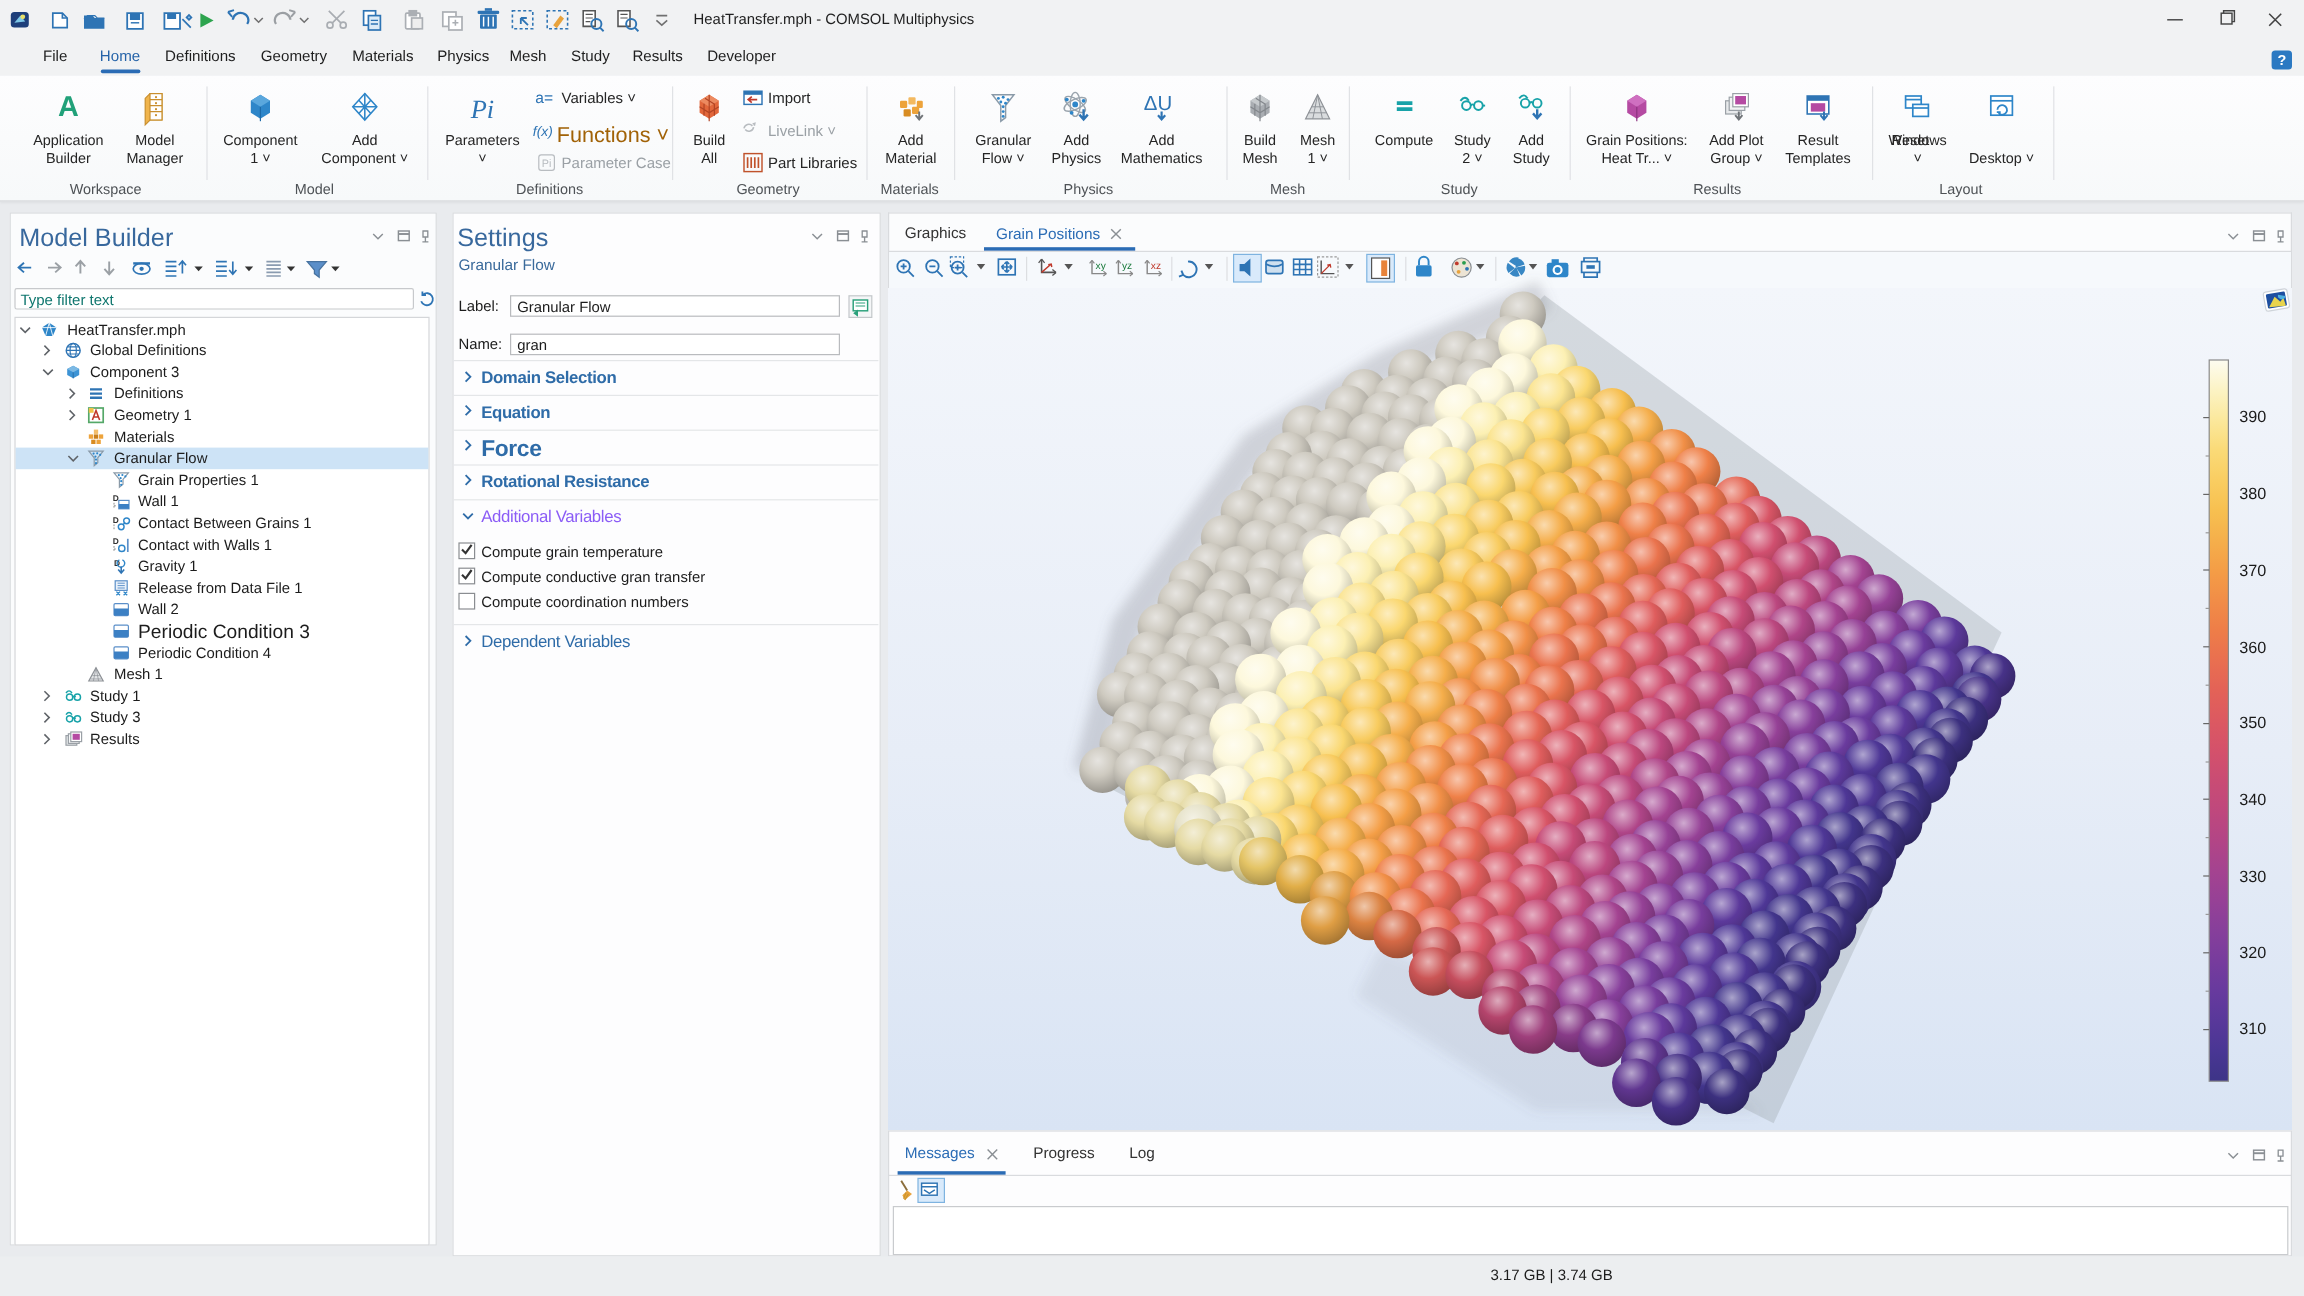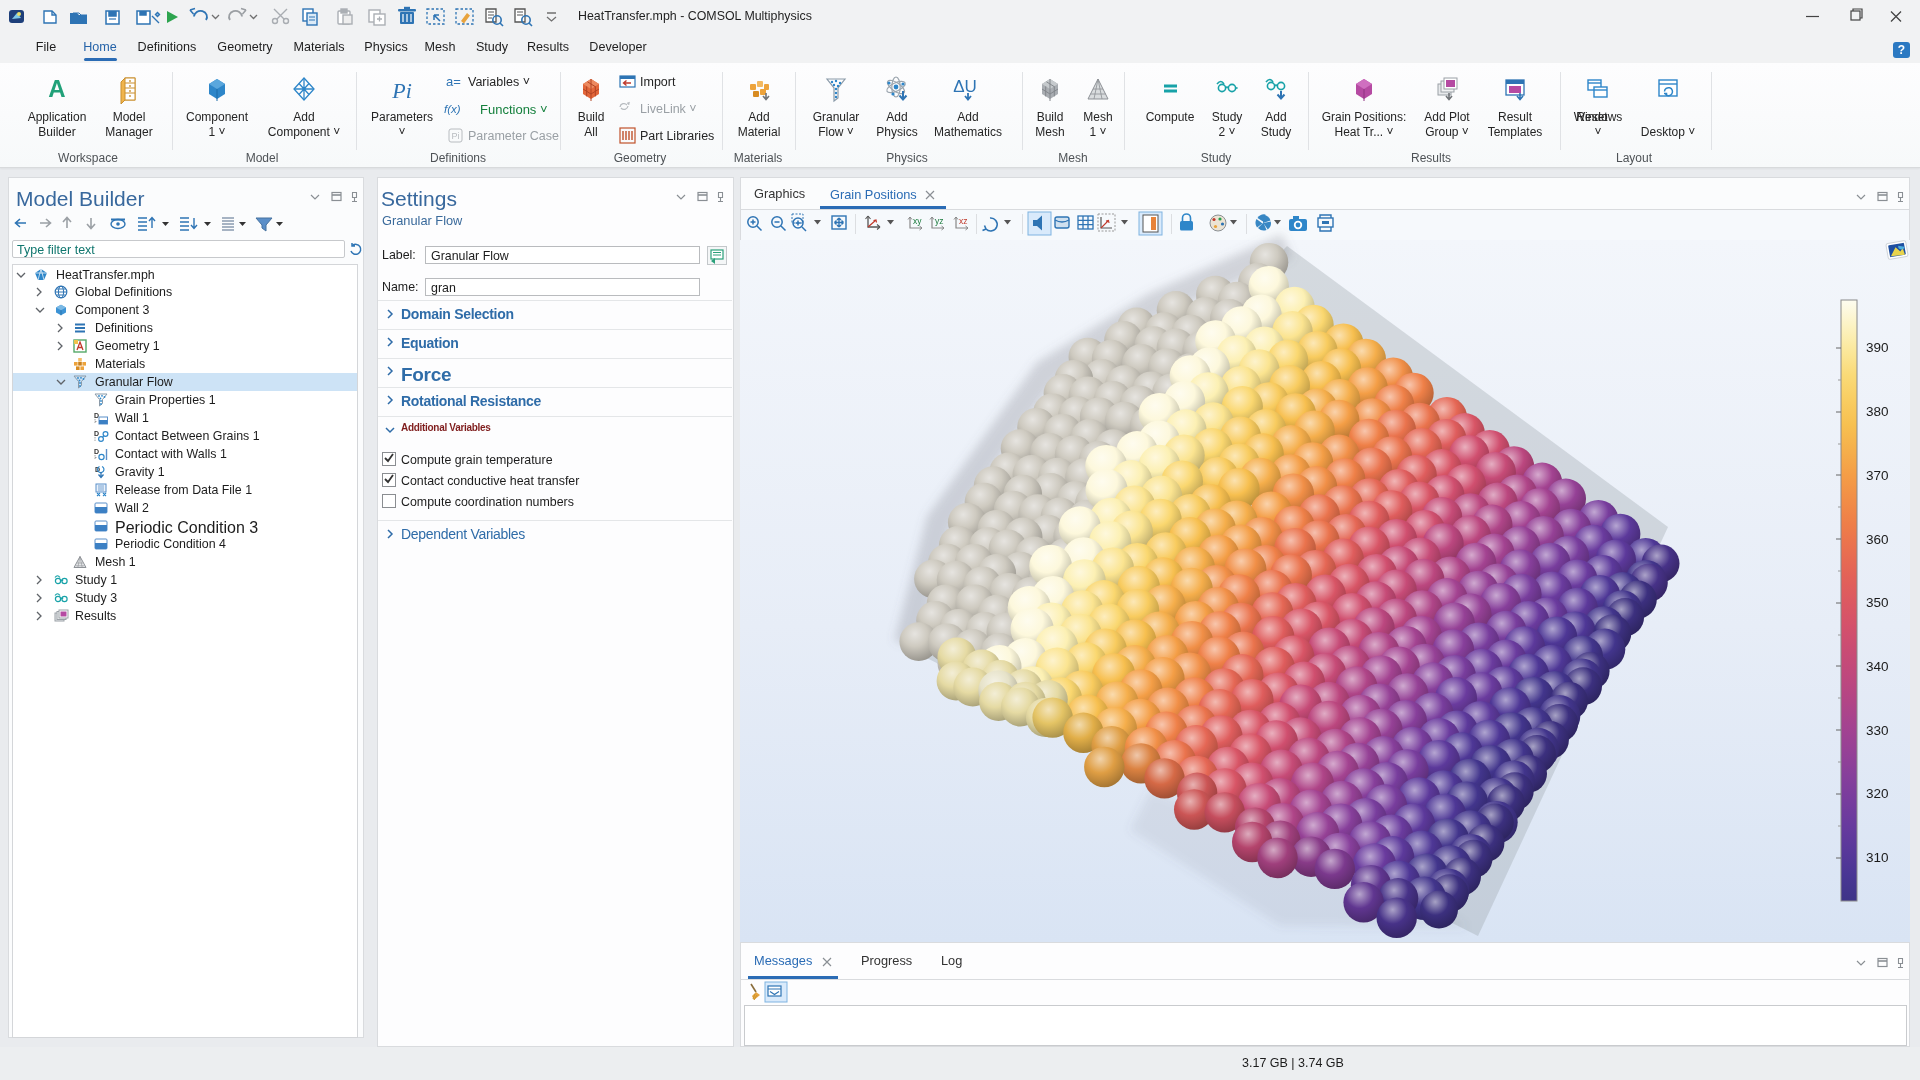--- a/index.html
+++ b/index.html
@@ -315,21 +315,21 @@
   </svg>
 <div class="tx" style="left:1592px;top:111px;font-size:12px;color:#252525;transform:translateX(-50%)">Reset</div>
 <div class="tx" style="left:1668px;top:126px;font-size:12px;color:#252525;transform:translateX(-50%)">Desktop ˅</div>
 <svg class="ab" style="left:446px;top:74px" width="16" height="16" viewBox="0 0 16 16">
     <text x="0" y="12" font-size="13" fill="#2e74b4" font-family="Liberation Sans">a=</text>
   </svg>
 <div class="tx" style="left:468px;top:76px;font-size:12.5px;color:#252525">Variables ˅</div>
 <svg class="ab" style="left:444px;top:101px" width="16" height="16" viewBox="0 0 16 16">
     <text x="0" y="12" font-size="11.5" fill="#2e74b4" font-style="italic" font-family="Liberation Sans">f(x)</text>
   </svg>
-<div class="tx" style="left:480px;top:103px;font-size:13px;color:#15803d">Functions ˅</div>
+<div class="tx" style="left:464px;top:103px;font-size:18px;color:#a16207">Functions ˅</div>
 <svg class="ab" style="left:448px;top:128px" width="16" height="16" viewBox="0 0 16 16">
     <rect x="1" y="1" width="13" height="13" rx="2" fill="none" stroke="#b8bcc0"></rect>
     <text x="7.5" y="11" font-size="9" fill="#b8bcc0" text-anchor="middle">Pi</text>
   </svg>
 <div class="tx" style="left:468px;top:130px;font-size:12.5px;color:#9aa0a5">Parameter Case</div>
 <svg class="ab" style="left:620px;top:74px" width="16" height="16" viewBox="0 0 16 16">
     <rect x="0" y="2" width="15" height="11" fill="#fff" stroke="#2e74b4" stroke-width="1.2"></rect>
     <rect x="0" y="2" width="15" height="3" fill="#2e74b4"></rect>
     <path d="M11 9 h-7 m2.5 -2.5 l-3 2.5 3 2.5" stroke="#c0392b" stroke-width="1.4" fill="none"></path>
   </svg>
@@ -593,31 +593,31 @@
 <div class="tx" style="left:401px;top:364.5px;font-size:19px;font-weight:bold;color:#2f6ca8;letter-spacing:-0.3px">Force</div>
 <div class="ab" style="left:378px;top:386.5px;width:354px;height:1px;background:#e4e6e8"></div>
 <svg class="ab" style="left:386px;top:395.0px" width="8" height="10" viewBox="0 0 8 10">
     <path d="M2 1 l4 4 -4 4" fill="none" stroke="#2f6ca8" stroke-width="1.5"></path>
   </svg>
 <div class="tx" style="left:401px;top:393.5px;font-size:14px;font-weight:bold;color:#2f6ca8;letter-spacing:-0.3px">Rotational Resistance</div>
 <div class="ab" style="left:378px;top:415.5px;width:354px;height:1px;background:#e4e6e8"></div>
 <svg class="ab" style="left:385px;top:426.0px" width="10" height="8" viewBox="0 0 10 8">
     <path d="M1 2 l4 4 4 -4" fill="none" stroke="#2f6ca8" stroke-width="1.5"></path>
   </svg>
-<div class="tx" style="left:401px;top:422.5px;font-size:10px;font-weight:bold;color:#7f1d1d;letter-spacing:-0.3px">Additional Variables</div>
+<div class="tx" style="left:401px;top:422.5px;font-size:14px;font-weight:normal;color:#8b5cf6;letter-spacing:-0.3px">Additional Variables</div>
 <div class="ab" style="left:382px;top:452.0px;width:13.5px;height:13.5px;background:#fff;border:1px solid #8a8d91"></div>
 <svg class="ab" style="left:383px;top:452.0px" width="12" height="12" viewBox="0 0 12 12">
     <path d="M2 6 l3 3 5 -7" fill="none" stroke="#333" stroke-width="1.8"></path>
   </svg>
 <div class="tx" style="left:401px;top:453.5px;font-size:12.4px;color:#1c1c1c">Compute grain temperature</div>
 <div class="ab" style="left:382px;top:473.2px;width:13.5px;height:13.5px;background:#fff;border:1px solid #8a8d91"></div>
 <svg class="ab" style="left:383px;top:473.2px" width="12" height="12" viewBox="0 0 12 12">
     <path d="M2 6 l3 3 5 -7" fill="none" stroke="#333" stroke-width="1.8"></path>
   </svg>
-<div class="tx" style="left:401px;top:474.7px;font-size:12.4px;color:#1c1c1c">Contact conductive heat transfer</div>
+<div class="tx" style="left:401px;top:474.7px;font-size:12.4px;color:#1c1c1c">Compute conductive gran transfer</div>
 <div class="ab" style="left:382px;top:494.4px;width:13.5px;height:13.5px;background:#fff;border:1px solid #8a8d91"></div>
 <div class="tx" style="left:401px;top:495.9px;font-size:12.4px;color:#1c1c1c">Compute coordination numbers</div>
 <div class="ab" style="left:378px;top:520.2px;width:354px;height:1px;background:#e4e6e8"></div>
 <svg class="ab" style="left:386px;top:528.7px" width="8" height="10" viewBox="0 0 8 10">
     <path d="M2 1 l4 4 -4 4" fill="none" stroke="#2f6ca8" stroke-width="1.5"></path>
   </svg>
 <div class="tx" style="left:401px;top:527.2px;font-size:14px;font-weight:normal;color:#2f6ca8;letter-spacing:-0.3px">Dependent Variables</div>
 <div class="ab" style="left:740px;top:177px;width:1170px;height:765px;background:#fbfcfd;border:1px solid #d9dbde;border-bottom:none"></div>
 <div class="tx" style="left:754px;top:188px;font-size:12.8px;color:#333">Graphics</div>
 <div class="tx" style="left:830px;top:189px;font-size:12.8px;color:#2b6cb5">Grain Positions</div>

